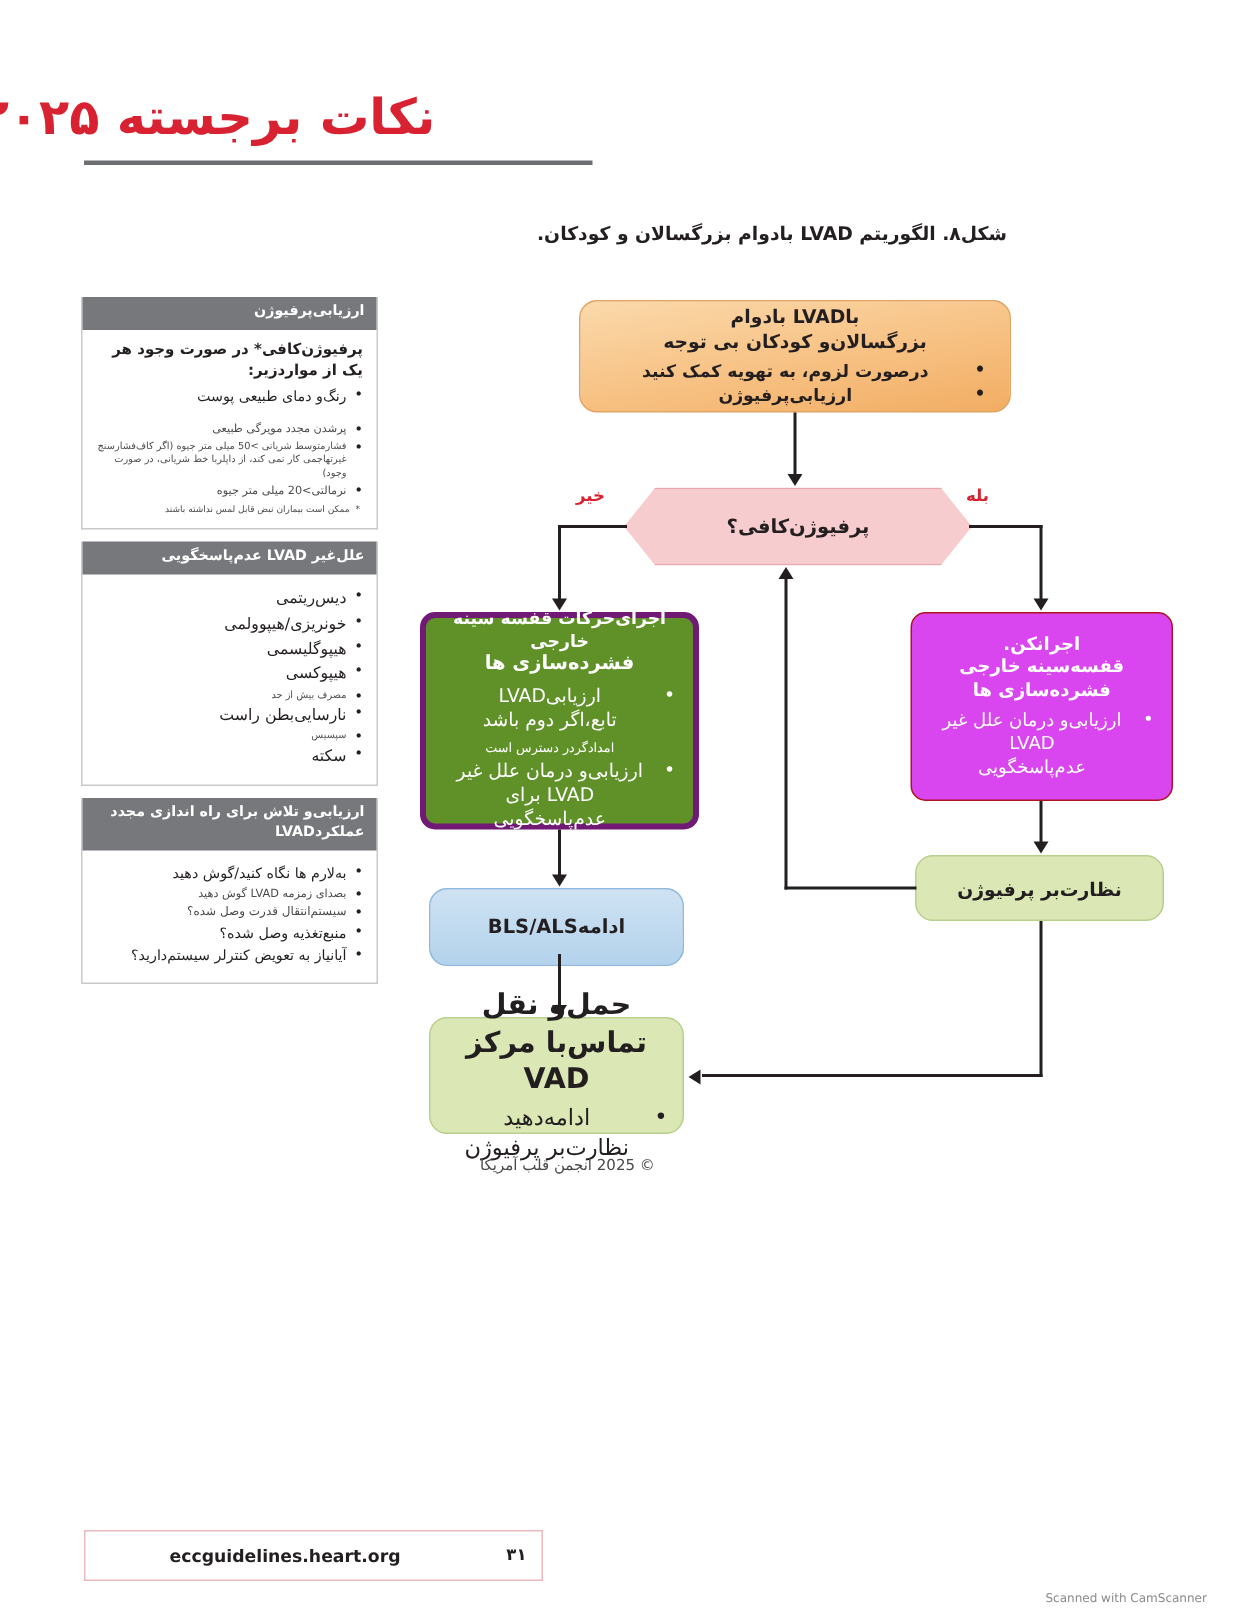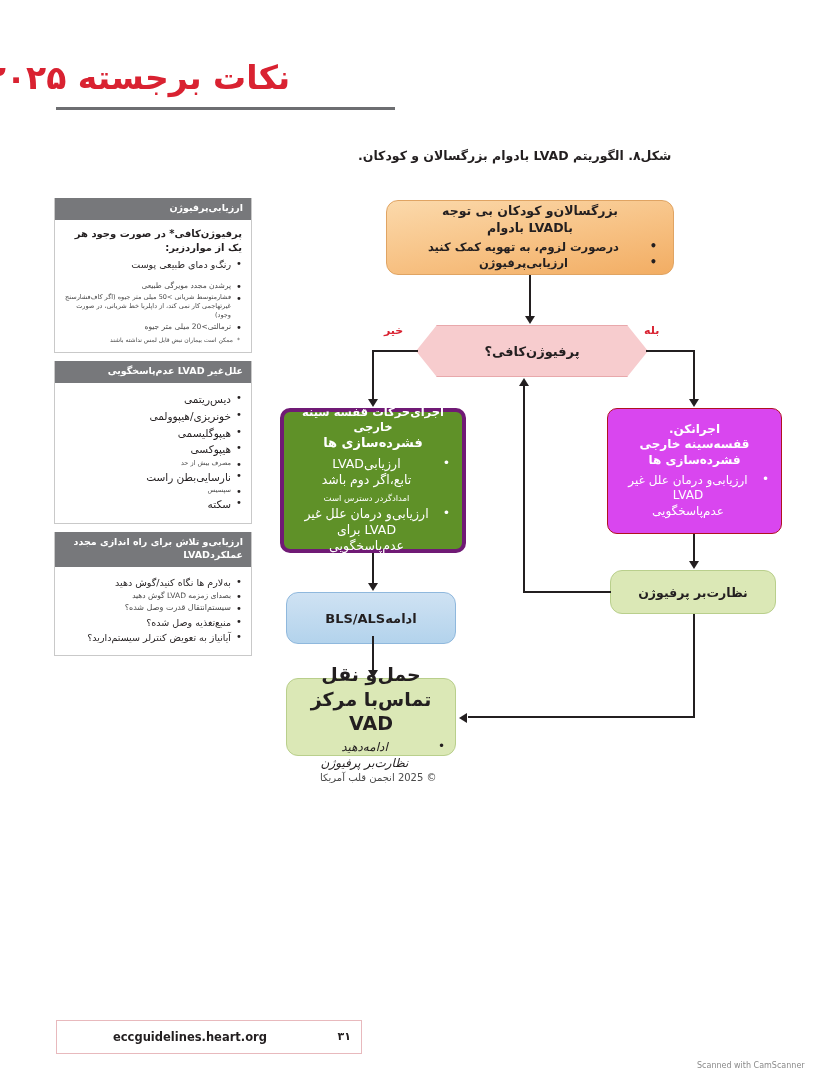--- a/index.html
+++ b/index.html
@@ -138,21 +138,21 @@
     font-size:13px;font-weight:bold;color:#231f20;
   }
 
   
   #n-transport{
     left:34px;top:528px;width:170px;height:78px;
     background:#dbe8b6;border:1px solid #b9cf8c;border-radius:12px;
     font-size:12.5px;color:#231f20;padding:5px 8px;
   }
   #n-transport .ttl{font-size:19px;}
-  #n-transport ul li{font-size:12px;font-style:italic;}
+  #n-transport ul li{font-size:15px;}
 
   
   .ln{position:absolute;background:#231f20;}
   .arrow{
     position:absolute;width:0;height:0;
   }
   .arrow.down{border-left:5px solid transparent;border-right:5px solid transparent;border-top:8px solid #231f20;}
   .arrow.up{border-left:5px solid transparent;border-right:5px solid transparent;border-bottom:8px solid #231f20;}
   .arrow.left{border-top:5px solid transparent;border-bottom:5px solid transparent;border-right:8px solid #231f20;}
 
@@ -240,22 +240,22 @@
         </ul>
       </div>
     </div>
 
   </div>
 
   <div class="flow">
 
     <div class="node" id="n-start">
       <div class="ttl">
+        <div>باLVAD بادوام</div>
         <div>بزرگسالان‌و کودکان بی توجه</div>
-        <div>باLVAD بادوام</div>
       </div>
       <ul>
         <li>درصورت لزوم، به تهویه کمک کنید</li>
         <li>ارزیابی‌پرفیوژن</li>
       </ul>
     </div>
 
     <div class="ln" style="left:277px;top:125px;width:2px;height:42px;"></div>
     <div class="arrow down" style="left:273px;top:166px;"></div>
 

